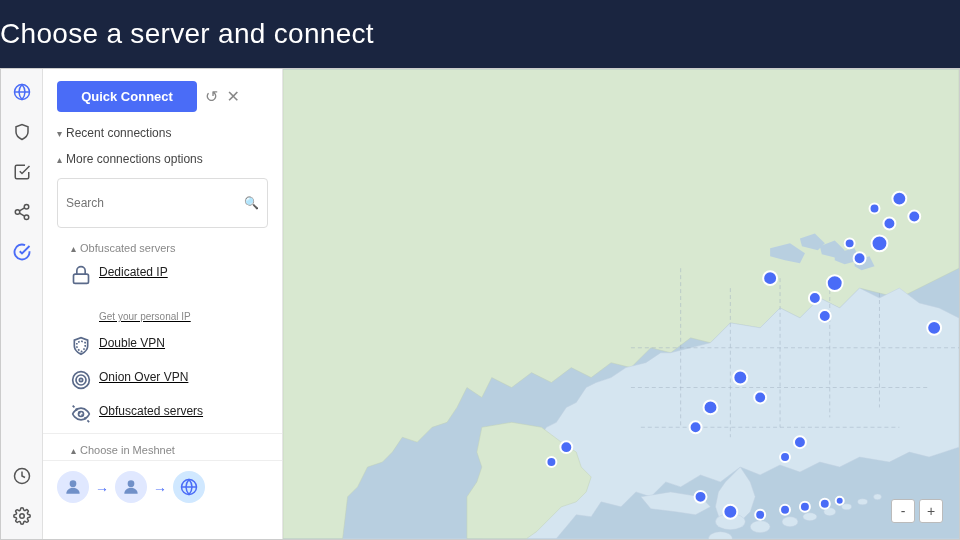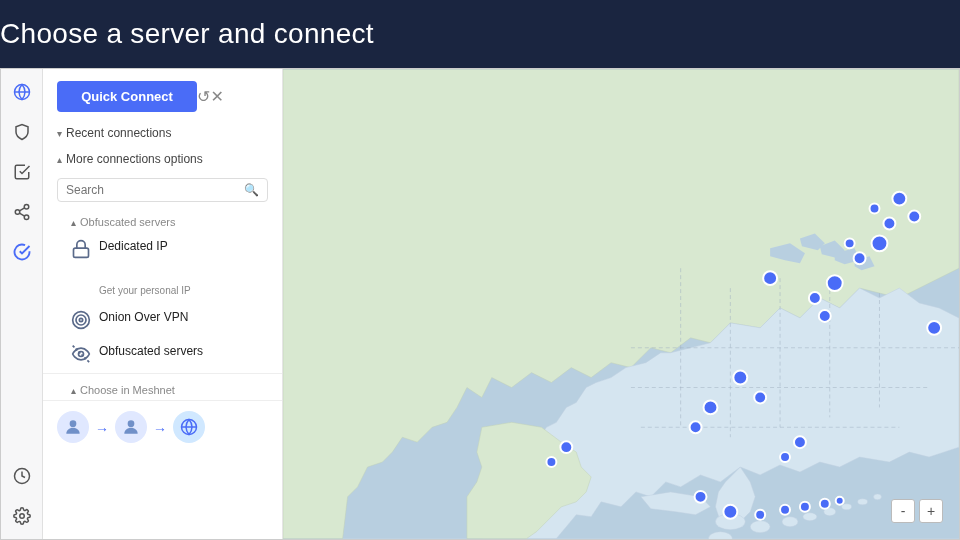--- a/index.html
+++ b/index.html
@@ -121,21 +121,21 @@
       font-size: 10px;
       color: #777;
     }
 
     .search-bar {
       margin: 6px 14px;
       border: 1px solid #ddd;
       border-radius: 4px;
       display: flex;
       align-items: center;
-      padding: 4px 8px;
+      padding: 17px 8px;
       gap: 6px;
     }
     .search-input {
       border: none;
       outline: none;
       font-size: 12px;
       color: #444;
       flex: 1;
       background: transparent;
     }
@@ -163,20 +163,21 @@
     }
     .server-item-icon {
       width: 20px;
       height: 20px;
       flex-shrink: 0;
       color: #5a6a8a;
     }
     .server-item-info {
       display: flex;
       flex-direction: column;
+      text-decoration: underline;
     }
     .server-item-name {
       font-size: 12px;
       color: #222;
       font-weight: 500;
     }
     .server-item-desc {
       font-size: 10px;
       color: #888;
       margin-top: 32px;
@@ -280,21 +281,21 @@
     }
     .panel-scroll::-webkit-scrollbar-thumb {
       background: #ccc;
       border-radius: 2px;
     }
 
     
     .quick-connect-row {
       display: flex;
       align-items: center;
-      gap: 0;
+      gap: 8px;
       padding: 12px 20px 8px 14px;
     }
   </style>
 </head>
 <body>
 
 <div class="banner">
   <span class="banner-title">Choose a server and connect</span>
 </div>
 
@@ -387,20 +388,31 @@
             <rect x="3" y="11" width="18" height="11" rx="2" ry="2"></rect>
             <path d="M7 11V7a5 5 0 0 1 10 0v4"></path>
           </svg>
         </span>
         <div class="server-item-info">
           <span class="server-item-name">Dedicated IP</span>
           <span class="server-item-desc">Get your personal IP</span>
         </div>
       </div>
 
+      <div class="server-item">
+        <span class="server-item-icon">
+          <svg viewBox="0 0 24 24" fill="none" stroke="currentColor" stroke-width="2">
+            <path d="M12 22s8-4 8-10V5l-8-3-8 3v7c0 6 8 10 8 10z"></path>
+            <path d="M12 19s5-3 5-7V8l-5-2-5 2v4c0 4 5 7 5 7z" stroke-dasharray="2 2"></path>
+          </svg>
+        </span>
+        <div class="server-item-info">
+          <span class="server-item-name">Double VPN</span>
+        </div>
+      </div>
 
       <div class="server-item">
         <span class="server-item-icon">
           <svg viewBox="0 0 24 24" fill="none" stroke="currentColor" stroke-width="2">
             <circle cx="12" cy="12" r="10"></circle>
             <circle cx="12" cy="12" r="6"></circle>
             <circle cx="12" cy="12" r="2"></circle>
           </svg>
         </span>
         <div class="server-item-info">

